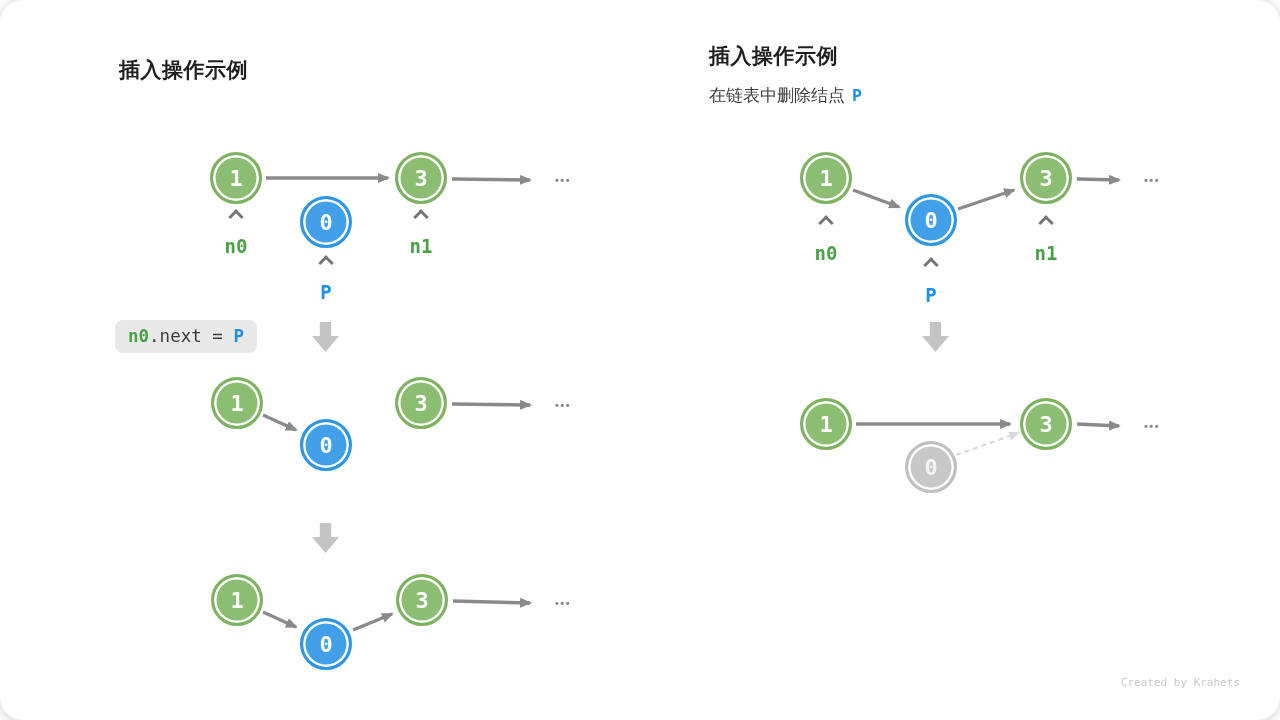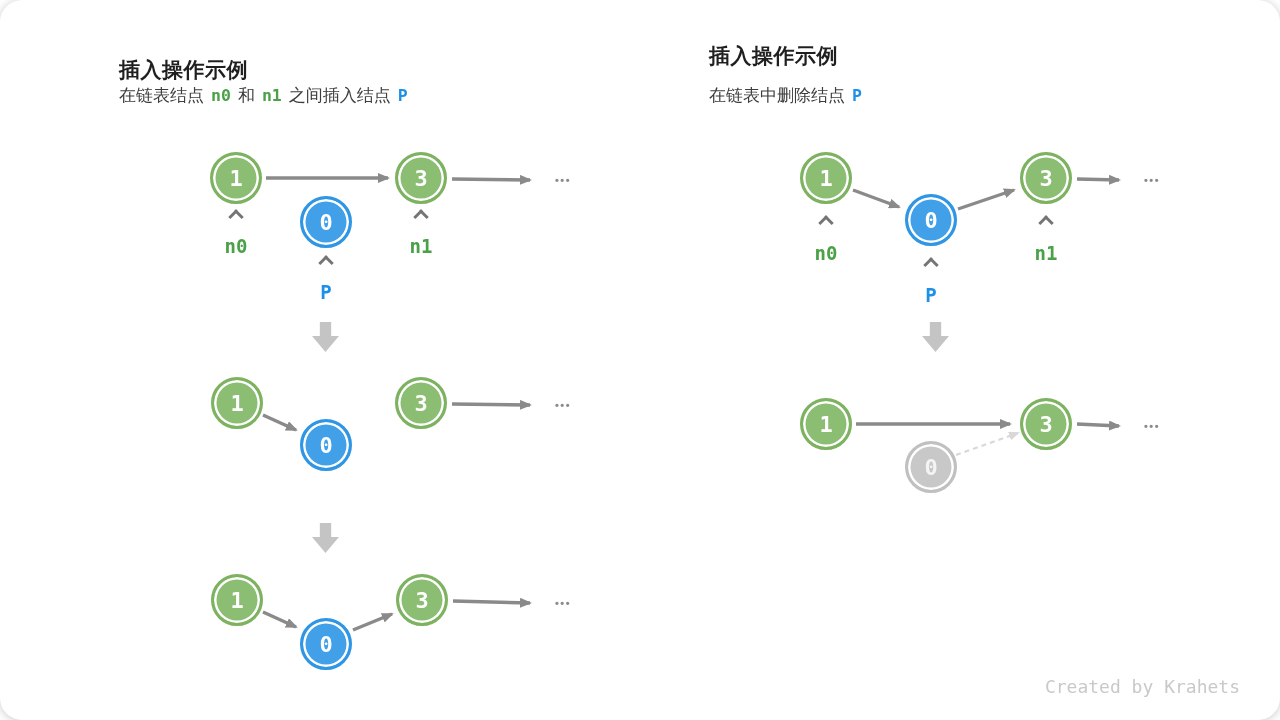--- a/index.html
+++ b/index.html
@@ -75,21 +75,21 @@
   }
 
   
   .overlay { position:absolute; left:0; top:0; width:1280px; height:720px; pointer-events:none; }
   .overlay line { stroke:#8a8a8a; stroke-width:3.4; }
   .overlay line.dashed { stroke:#d8d8d8; stroke-width:2.2; stroke-dasharray:5 4; }
 
   
   .credit {
     position:absolute; right:40px; top:676px;
-    font-family:"DejaVu Sans Mono", monospace; font-size:18px; color:#c9c9c9;
+    font-family:"DejaVu Sans Mono", monospace; font-size:11px; color:#c9c9c9;
   }
 </style>
 </head>
 <body>
 
 <div class="card">
 
   <svg class="overlay">
     <defs>
       <marker id="ah" markerUnits="userSpaceOnUse" markerWidth="12" markerHeight="10" refX="10" refY="5" orient="auto">
@@ -114,41 +114,41 @@
     <line x1="958" y1="209" x2="1014" y2="190" marker-end="url(#ah)"></line>
     <line x1="1077" y1="179" x2="1119" y2="180" marker-end="url(#ah)"></line>
 
     <line x1="856" y1="424" x2="1010" y2="424" marker-end="url(#ah)"></line>
     <line class="dashed" x1="956" y1="455" x2="1018" y2="433" marker-end="url(#ahl)"></line>
     <line x1="1077" y1="424" x2="1119" y2="426" marker-end="url(#ah)"></line>
   </svg>
 
   <div class="panel-title" style="left:119px; top:44px;margin-top:12px;">插入操作示例</div>
 
-  <div class="panel-subtitle" style="left:119px; top:84px;">
-    <span>在链表结点</span><span class="tok green-tok">n0</span><span>和</span><span class="tok green-tok">n1</span><span>之间插入结点</span><span class="tok blue-tok">P</span>
-  </div>
 
   <div class="node node-green" style="left:236px; top:178px;">
       <span>1</span>
     </div>
   <div class="node node-green" style="left:421px; top:178px;">
       <span>3</span>
     </div>
   <div class="node node-blue" style="left:326px; top:222px;">
       <span>0</span>
     </div>
   <span class="dots" style="left:563px; top:180px;">•••</span>
   <span class="caret" style="left:236px; top:217px;"></span>
   <span class="caret" style="left:326px; top:263px;"></span>
   <span class="caret" style="left:421px; top:217px;"></span>
   <span class="node-label green-tok" style="left:236px; top:246px;">n0</span>
   <span class="node-label blue-tok" style="left:326px; top:292px;">P</span>
   <span class="node-label green-tok" style="left:421px; top:246px;">n1</span>
 
+  <div class="code-box" style="left:115px; top:320px;">
+    <span class="v green-tok">n0</span><span>.next = </span><span class="v blue-tok">P</span>
+  </div>
   <div class="down-arrow" style="left:312px; top:322px;"></div>
 
   <div class="node node-green" style="left:237px; top:403px;">
       <span>1</span>
     </div>
   <div class="node node-blue" style="left:326px; top:445px;">
       <span>0</span>
     </div>
   <div class="node node-green" style="left:421px; top:403px;">
       <span>3</span>

